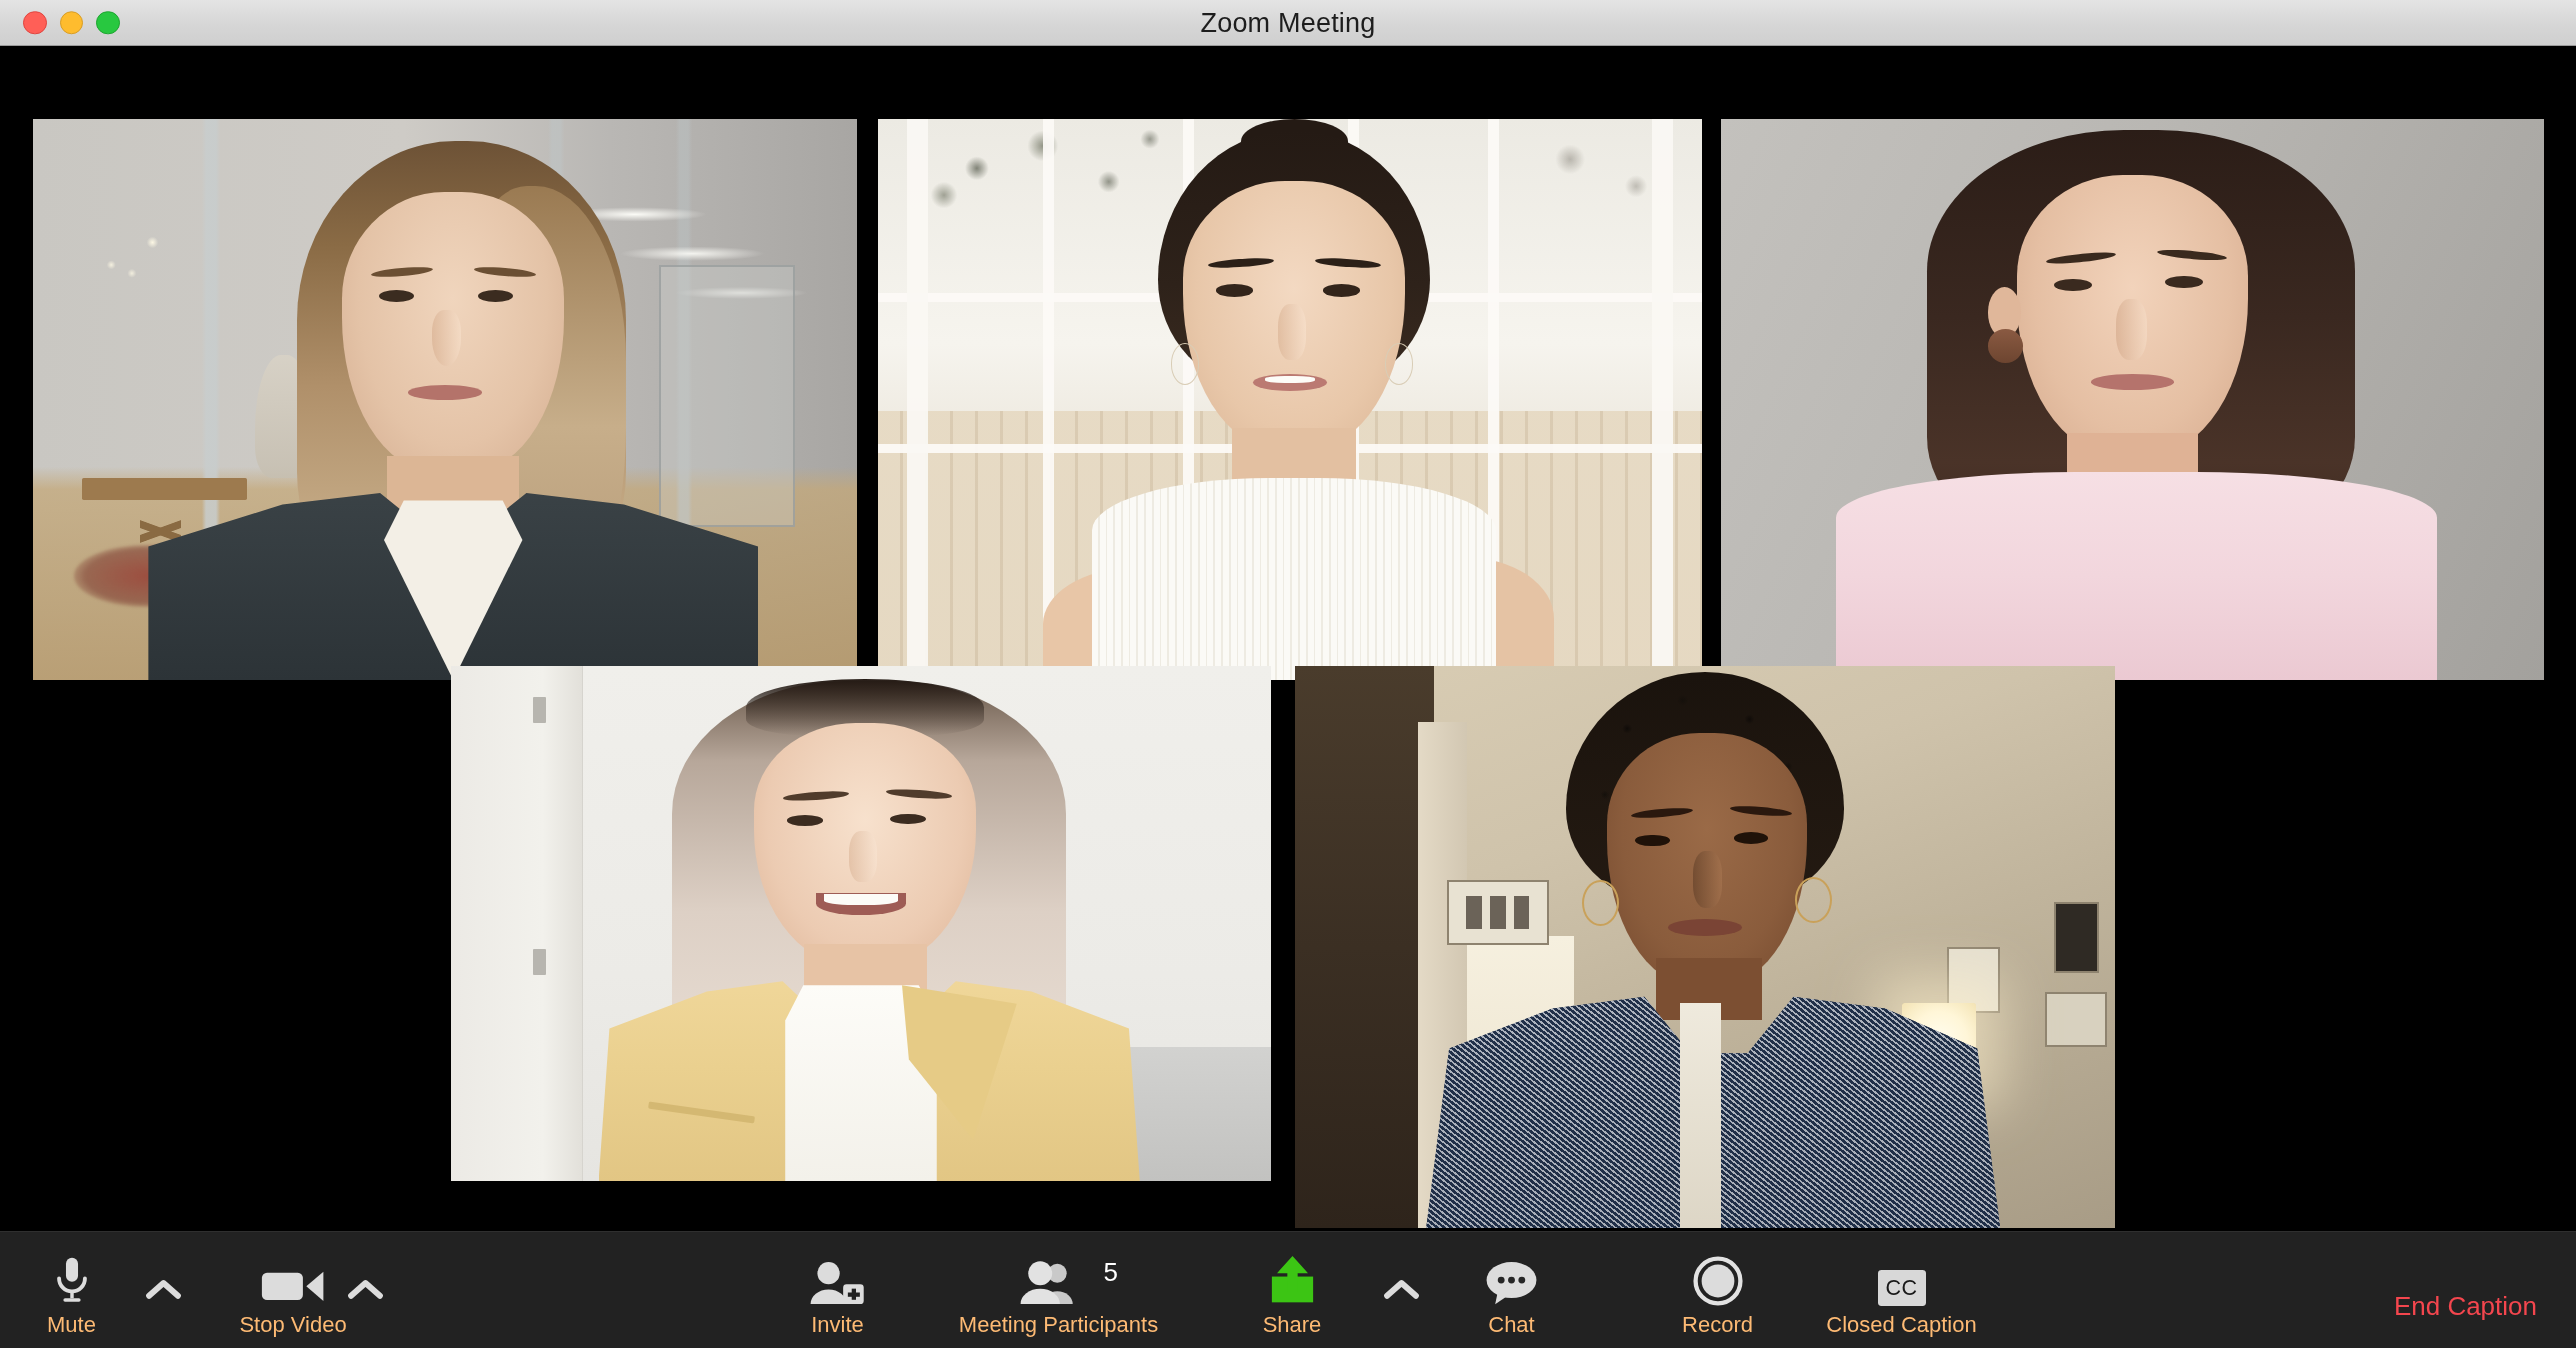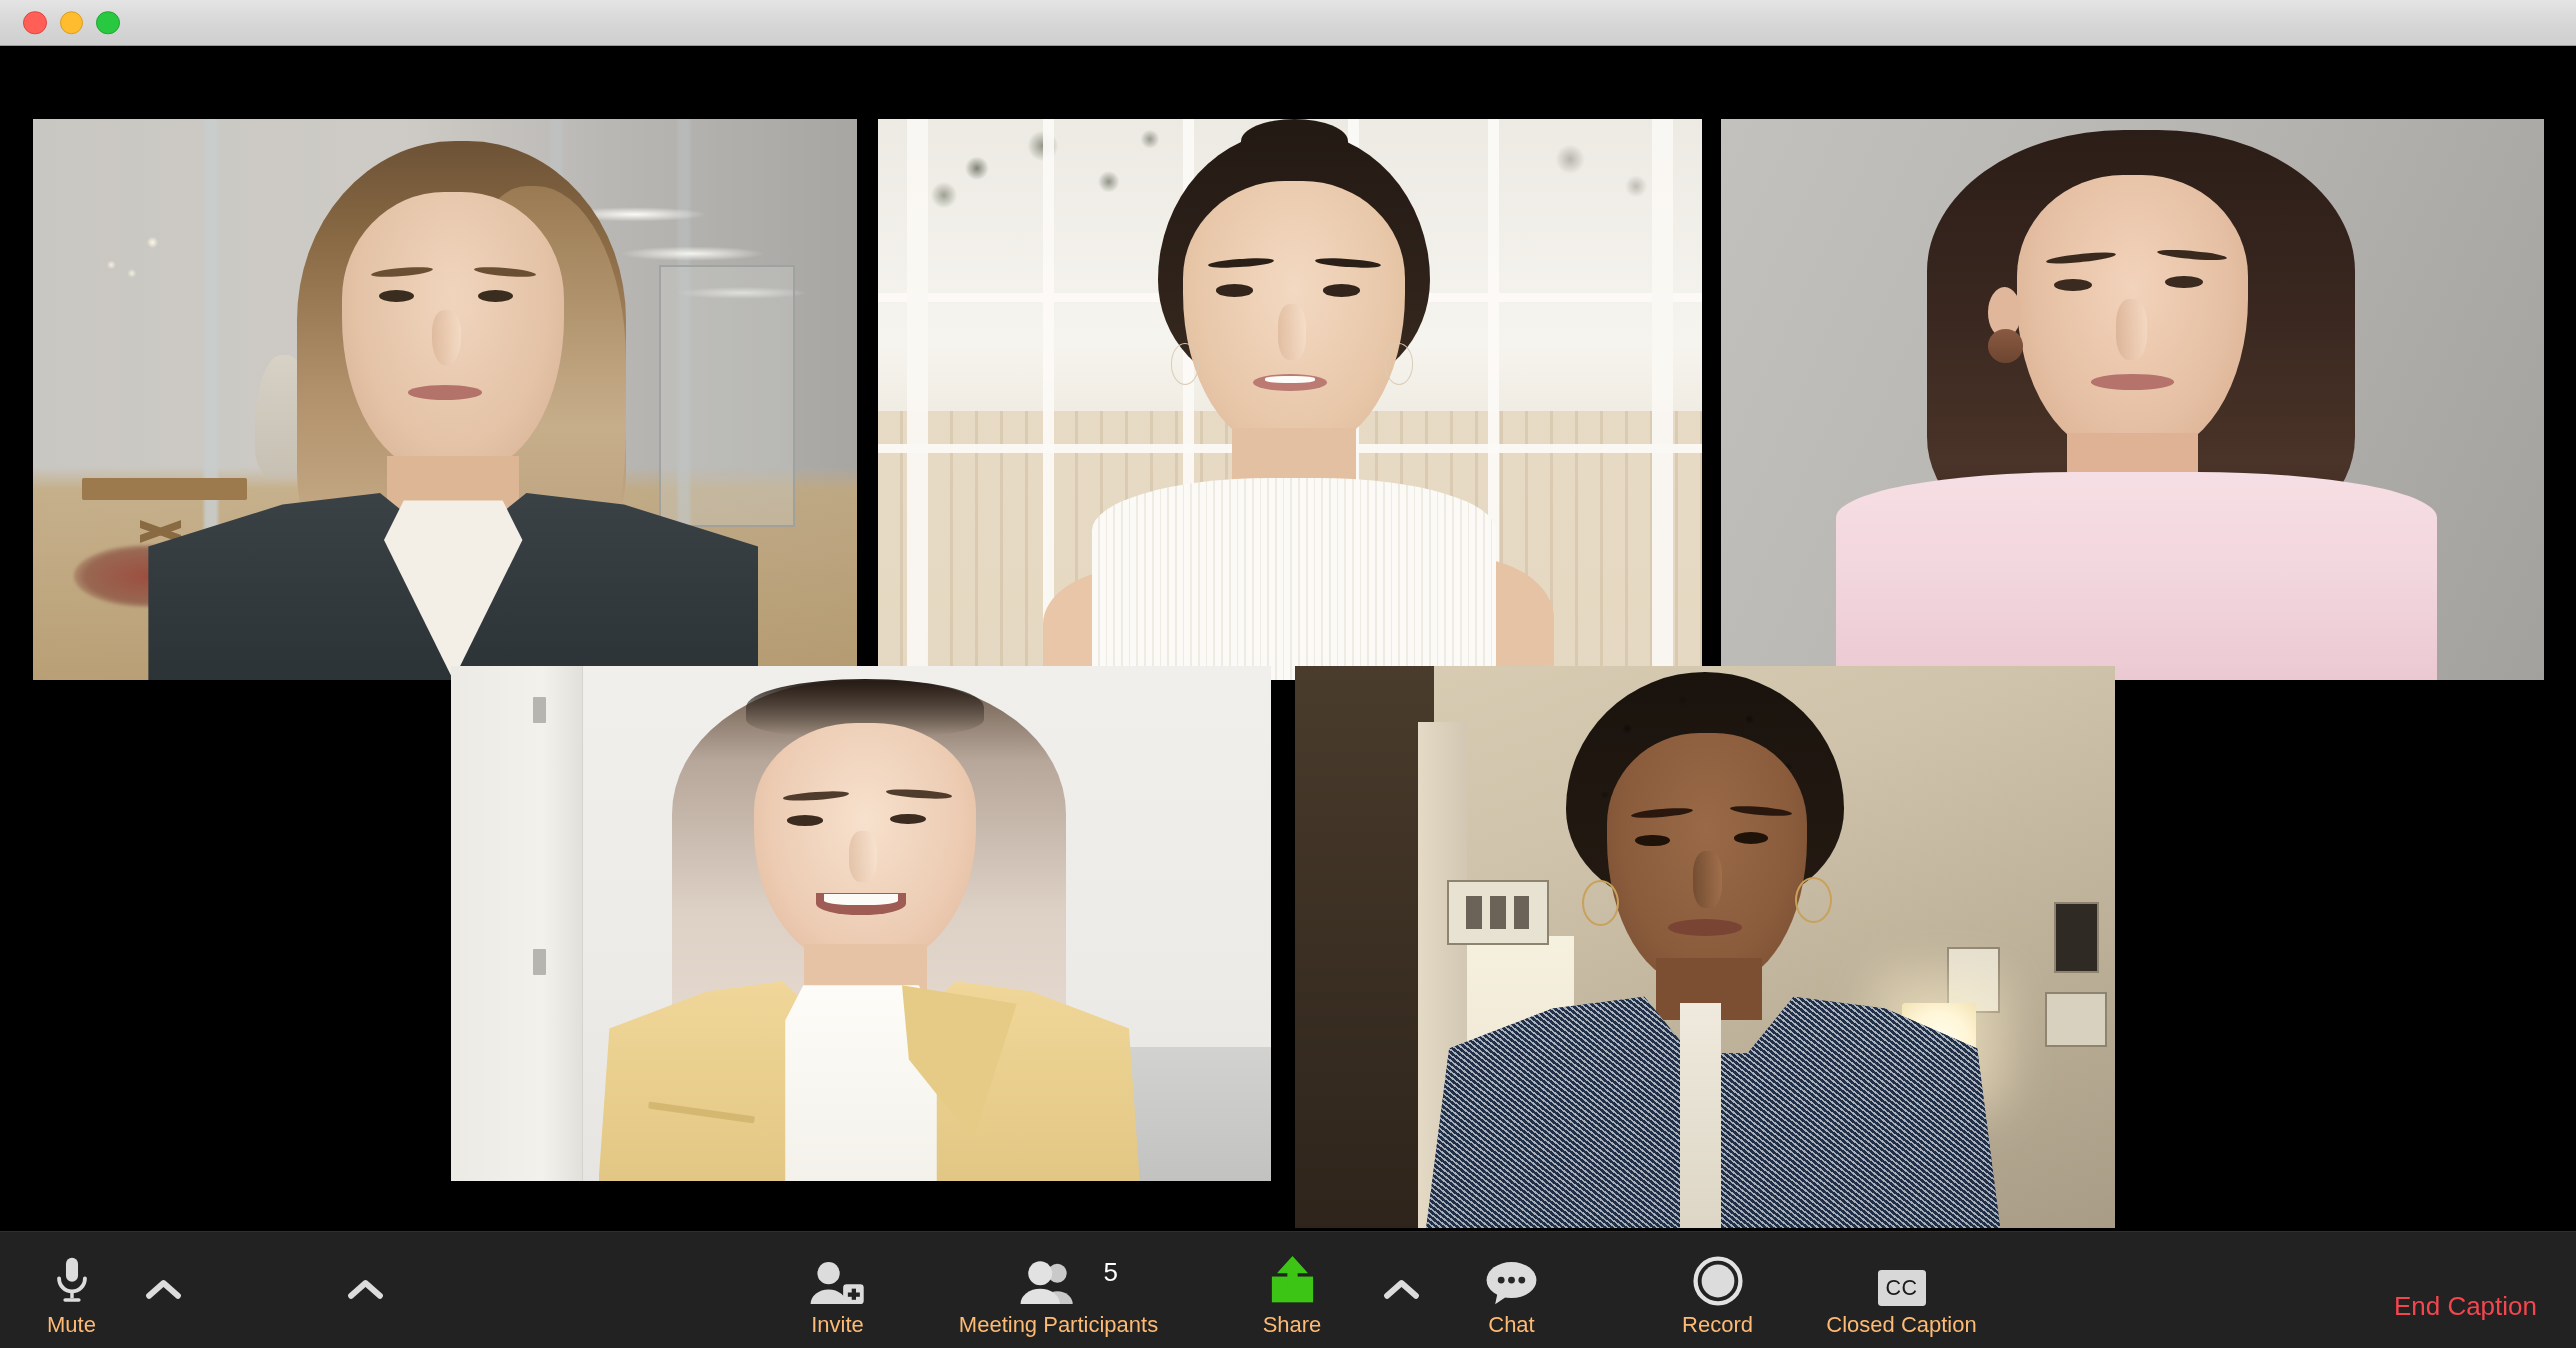--- a/index.html
+++ b/index.html
@@ -576,20 +576,21 @@
 <body>
 
 <div id="app">
 
   <div class="titlebar">
     <div class="traffic-lights">
       <span class="tl tl-close"></span>
       <span class="tl tl-min"></span>
       <span class="tl tl-max"></span>
     </div>
+    <div class="window-title">Zoom Meeting</div>
   </div>
 
   <div class="stage">
 
     <div class="tile" style="left:33px; top:73px; width:824px; height:561px;">
       <div class="tile-canvas">
         <div class="p1-bg"></div>
         <div class="p1-rug"></div>
         <div class="p1-table"></div>
         <div class="p1-tableleg"></div>
@@ -732,20 +733,29 @@
         </svg>
       </div>
       <div class="tool-label">Mute</div>
     </div>
     <div class="chevron" style="left:144px;">
       <svg width="39" height="26" viewBox="0 0 46 30">
         <path d="M6 23 L23 8 L40 23" stroke="#dcdcdc" stroke-width="7" fill="none" stroke-linecap="round" stroke-linejoin="round"></path>
       </svg>
     </div>
 
+    <div class="tool" style="left:191px; width:204px;">
+      <div class="tool-icon">
+        <svg width="67" height="41" viewBox="0 0 78 48">
+          <rect x="2" y="9" width="48" height="32" rx="6" fill="#dcdcdc"></rect>
+          <path d="M54 25 L74 8 L74 42 Z" fill="#dcdcdc"></path>
+        </svg>
+      </div>
+      <div class="tool-label">Stop Video</div>
+    </div>
     <div class="chevron" style="left:346px;">
       <svg width="39" height="26" viewBox="0 0 46 30">
         <path d="M6 23 L23 8 L40 23" stroke="#dcdcdc" stroke-width="7" fill="none" stroke-linecap="round" stroke-linejoin="round"></path>
       </svg>
     </div>
 
     <div class="tool" style="left:786px; width:103px;">
       <div class="tool-icon">
         <svg width="60" height="45" viewBox="0 0 70 52">
           <circle cx="24" cy="14" r="13" fill="#dcdcdc"></circle>

